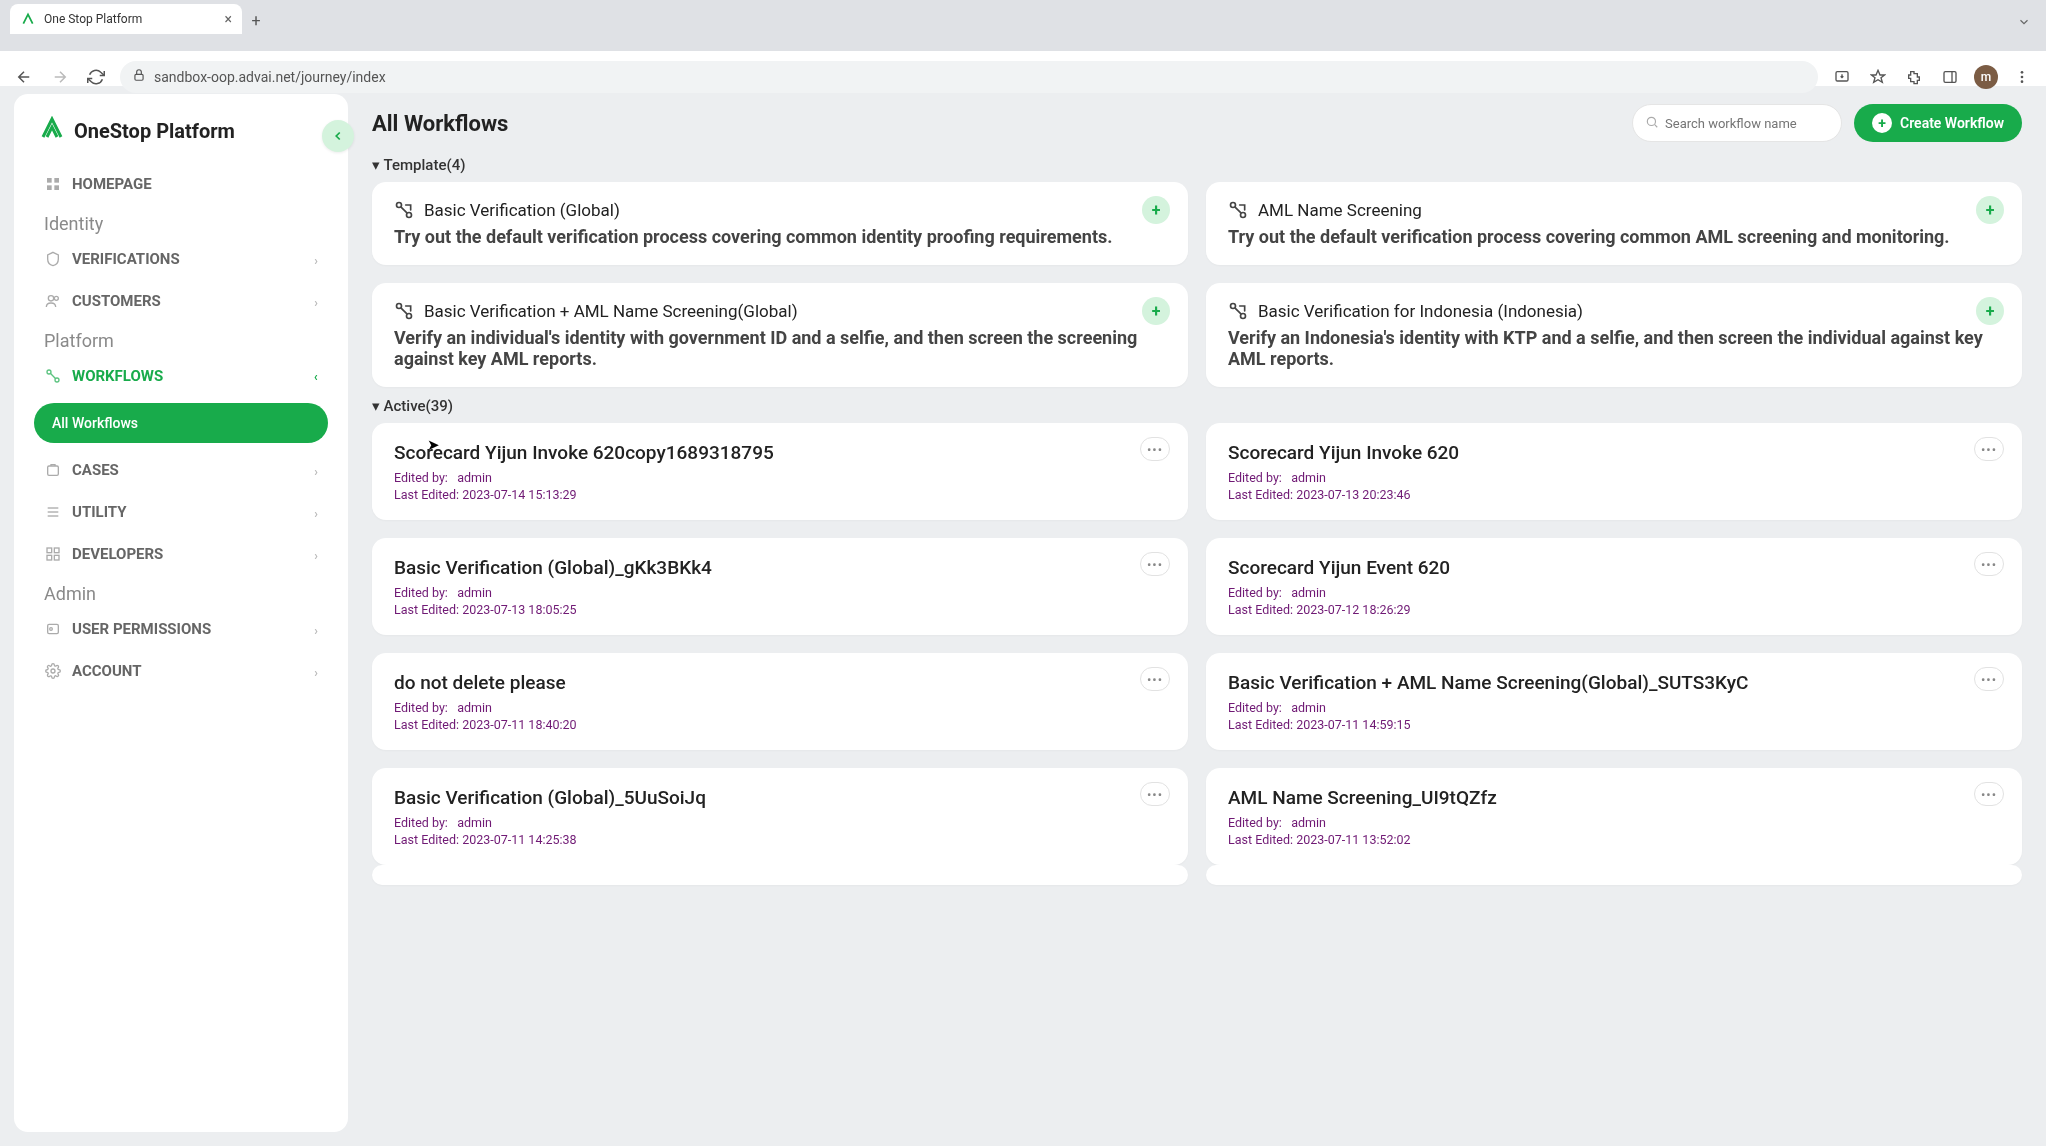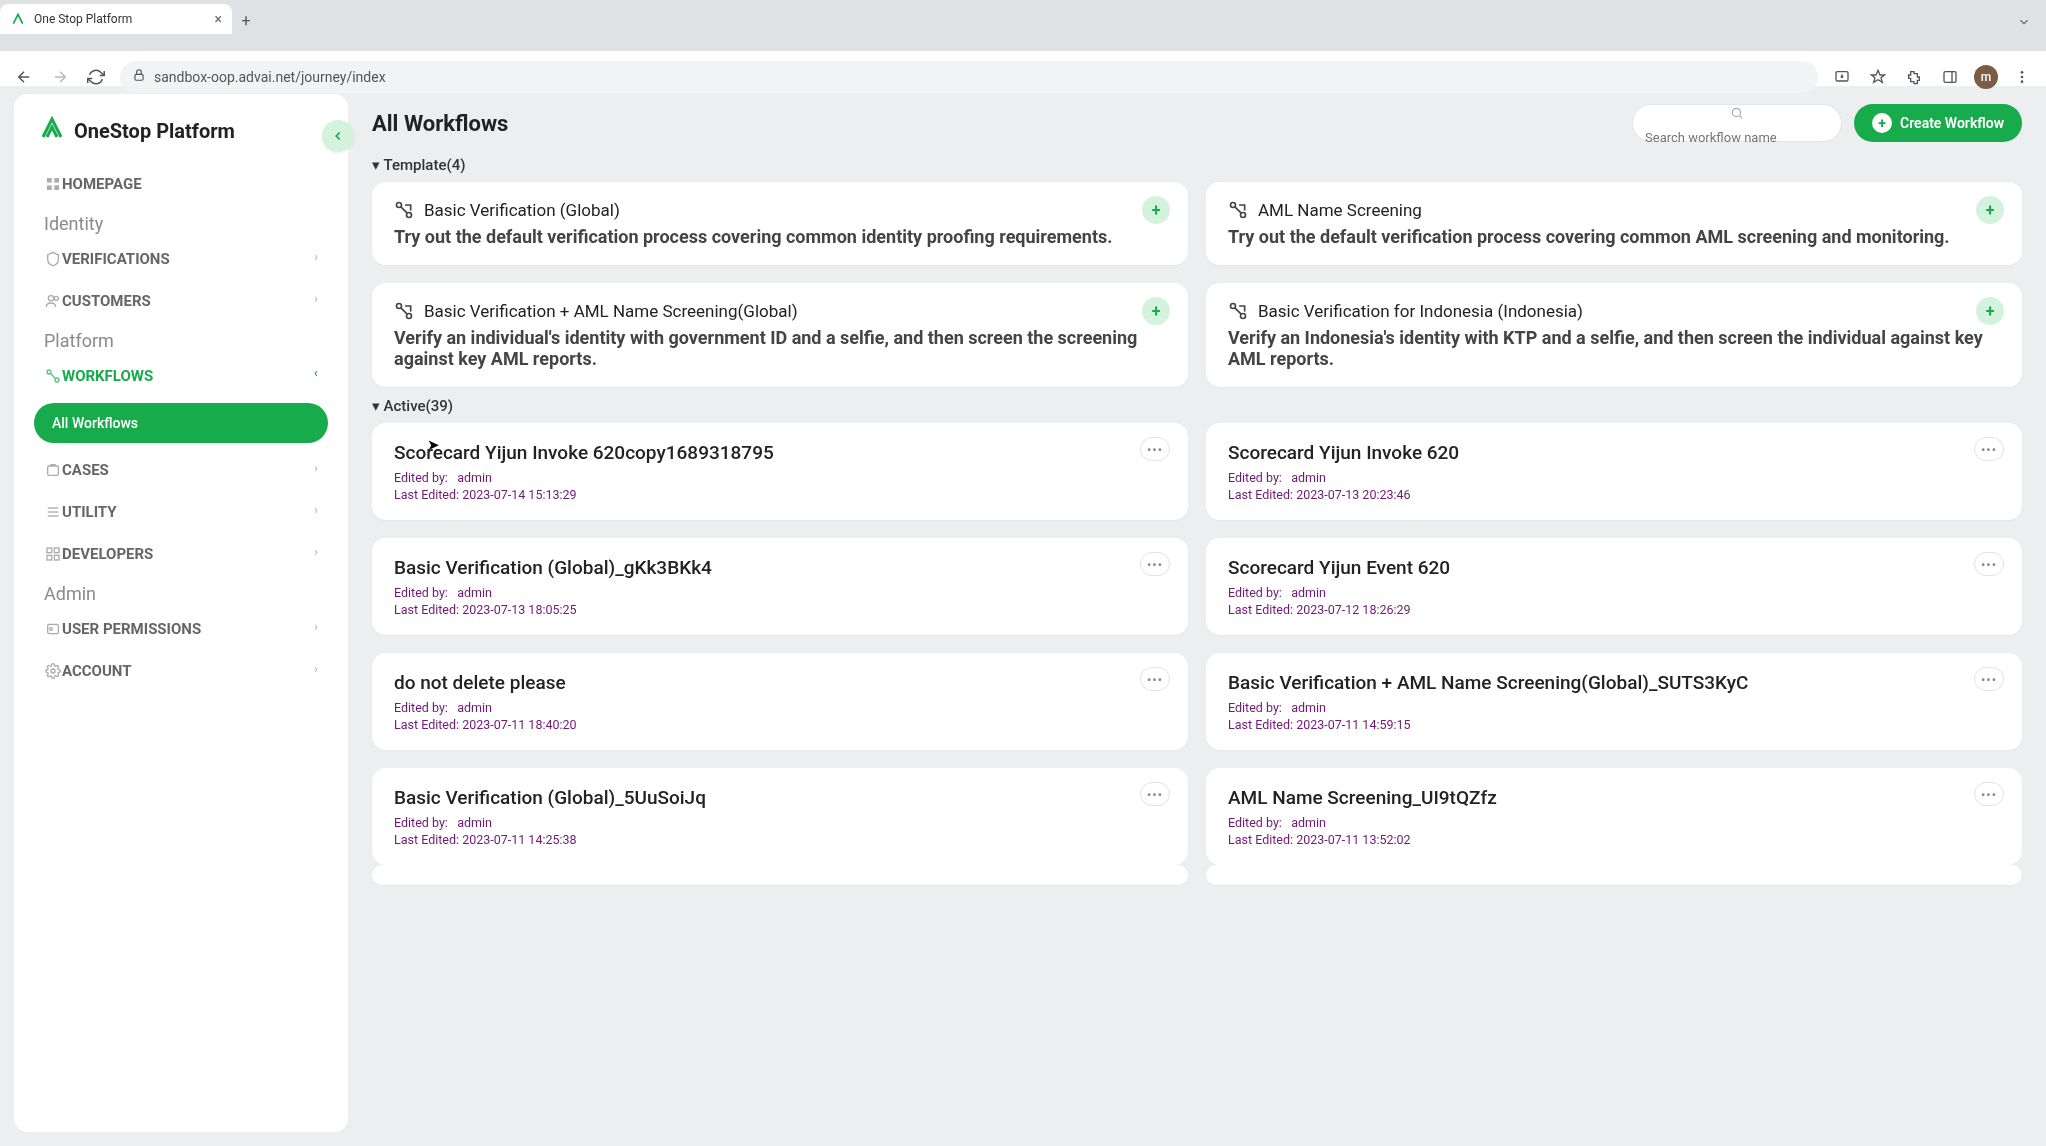--- a/index.html
+++ b/index.html
@@ -16,20 +16,21 @@
     }
     
     .browser-chrome {
       background: #dfe1e5;
       height: 86px;
     }
     .tab-bar {
       height: 34px;
       display: flex;
       align-items: flex-end;
+      padding-left: 10px;
       text-align: right;
     }
     .tab {
       background: #fff;
       height: 30px;
       width: 232px;
       border-radius: 8px 8px 0 0;
       display: flex;
       align-items: center;
       padding: 0 10px;
@@ -103,21 +104,21 @@
       display: flex; align-items: center; gap: 10px;
       padding: 4px 12px 18px 12px;
       font-size: 20px; font-weight: 700; color: #222;
     }
     .brand-logo { color: #18ab4b; font-size: 22px; }
     .nav-section-label {
       font-size: 18px; color: #8a8a8a;
       padding: 8px 16px 4px 16px;
     }
     .nav-item {
-      display: flex; align-items: flex-start; 
+      display: flex; align-items: flex-end; gap: 10px;
       padding: 12px 16px;
       border-radius: 10px;
       font-size: 15px; font-weight: 700; color: #666;
       cursor: pointer;
     }
     .nav-item .chev { margin-left: auto; color: #bbb; font-size: 12px; }
     .nav-item.active { color: #18ab4b; }
     .nav-item.active .chev { color: #18ab4b; transform: rotate(180deg); }
     .nav-icon { width: 18px; height: 18px; display:inline-flex; align-items:center; justify-content:center; opacity: 0.7;}
     .nav-sub {
@@ -142,21 +143,21 @@
     .page-title {
       font-size: 22px; font-weight: 700; color: #222;
     }
     .search-box {
       margin-left: auto;
       width: 210px; height: 38px;
       background: #fff;
       border: 1px solid #e5e5e5;
       border-radius: 19px;
       display: flex; align-items: center;
-      padding: 0 12px; gap: 6px; flex-direction: column;
+      padding: 0 12px; gap: 6px;
     }
     .search-box input {
       border: none; outline: none; background: transparent;
       font-size: 13px; width: 100%; color: #333;
     }
     .create-btn {
       margin-left: 12px;
       height: 38px;
       padding: 0 18px;
       background: #18ab4b;

